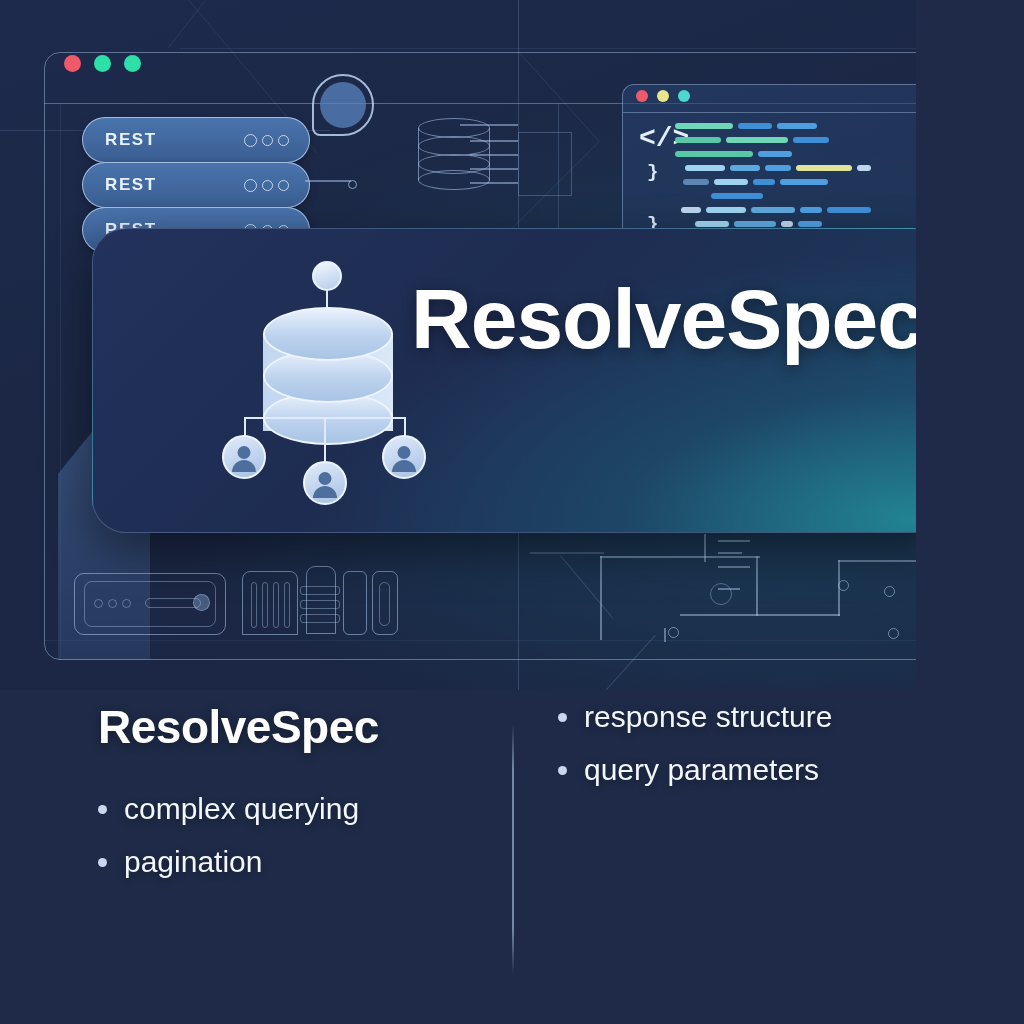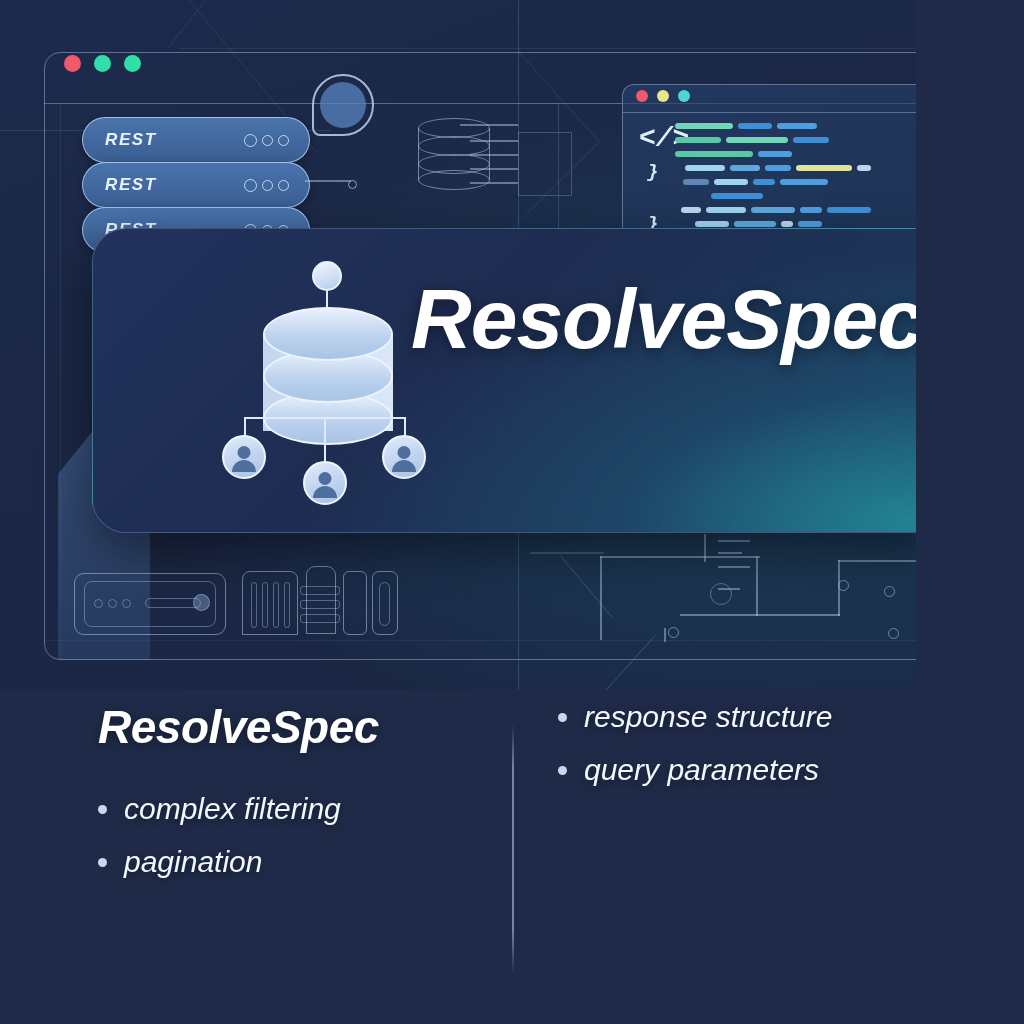--- a/index.html
+++ b/index.html
@@ -2,21 +2,21 @@
 <html><head>
 <meta charset="utf-8">
 <style>
   html,body{margin:0;padding:0;}
   body{
     width:1024px;height:1024px;overflow:hidden;
     background:#1e2a47;
     font-family:"Liberation Sans", sans-serif;
     position:relative;
   }
-  .stage{position:absolute;inset:0;width:916px;height:1024px;overflow:hidden;font-style:italic;}
+  .stage{position:absolute;inset:0;width:916px;height:1024px;overflow:hidden;}
 
   
   .hero{position:absolute;left:0;top:0;width:1024px;height:690px;overflow:hidden;}
   .hero-bg{position:absolute;inset:0;background:
       radial-gradient(120% 90% at 78% 62%, rgba(28,86,112,.55) 0%, rgba(28,86,112,0) 55%),
       linear-gradient(160deg,#1d2a4c 0%,#1b2744 45%,#1a2643 100%);}
 
   
   .frame-outer{
     position:absolute;left:44px;top:52px;width:930px;height:608px;
@@ -387,21 +387,21 @@
       <div class="card-title">ResolveSpec</div>
     </div>
   </div>
 
   <div class="cols">
     <div class="divider"></div>
 
     <div class="col col-left">
       <h2 class="col-h">ResolveSpec</h2>
       <ul class="bullets" id="list-left">
-          <li>complex filtering</li>
+          <li>complex querying</li>
           <li>pagination</li>
         </ul>
     </div>
 
     <div class="col col-right">
       <ul class="bullets" id="list-right">
           <li>response structure</li>
           <li>query parameters</li>
         </ul>
     </div>

